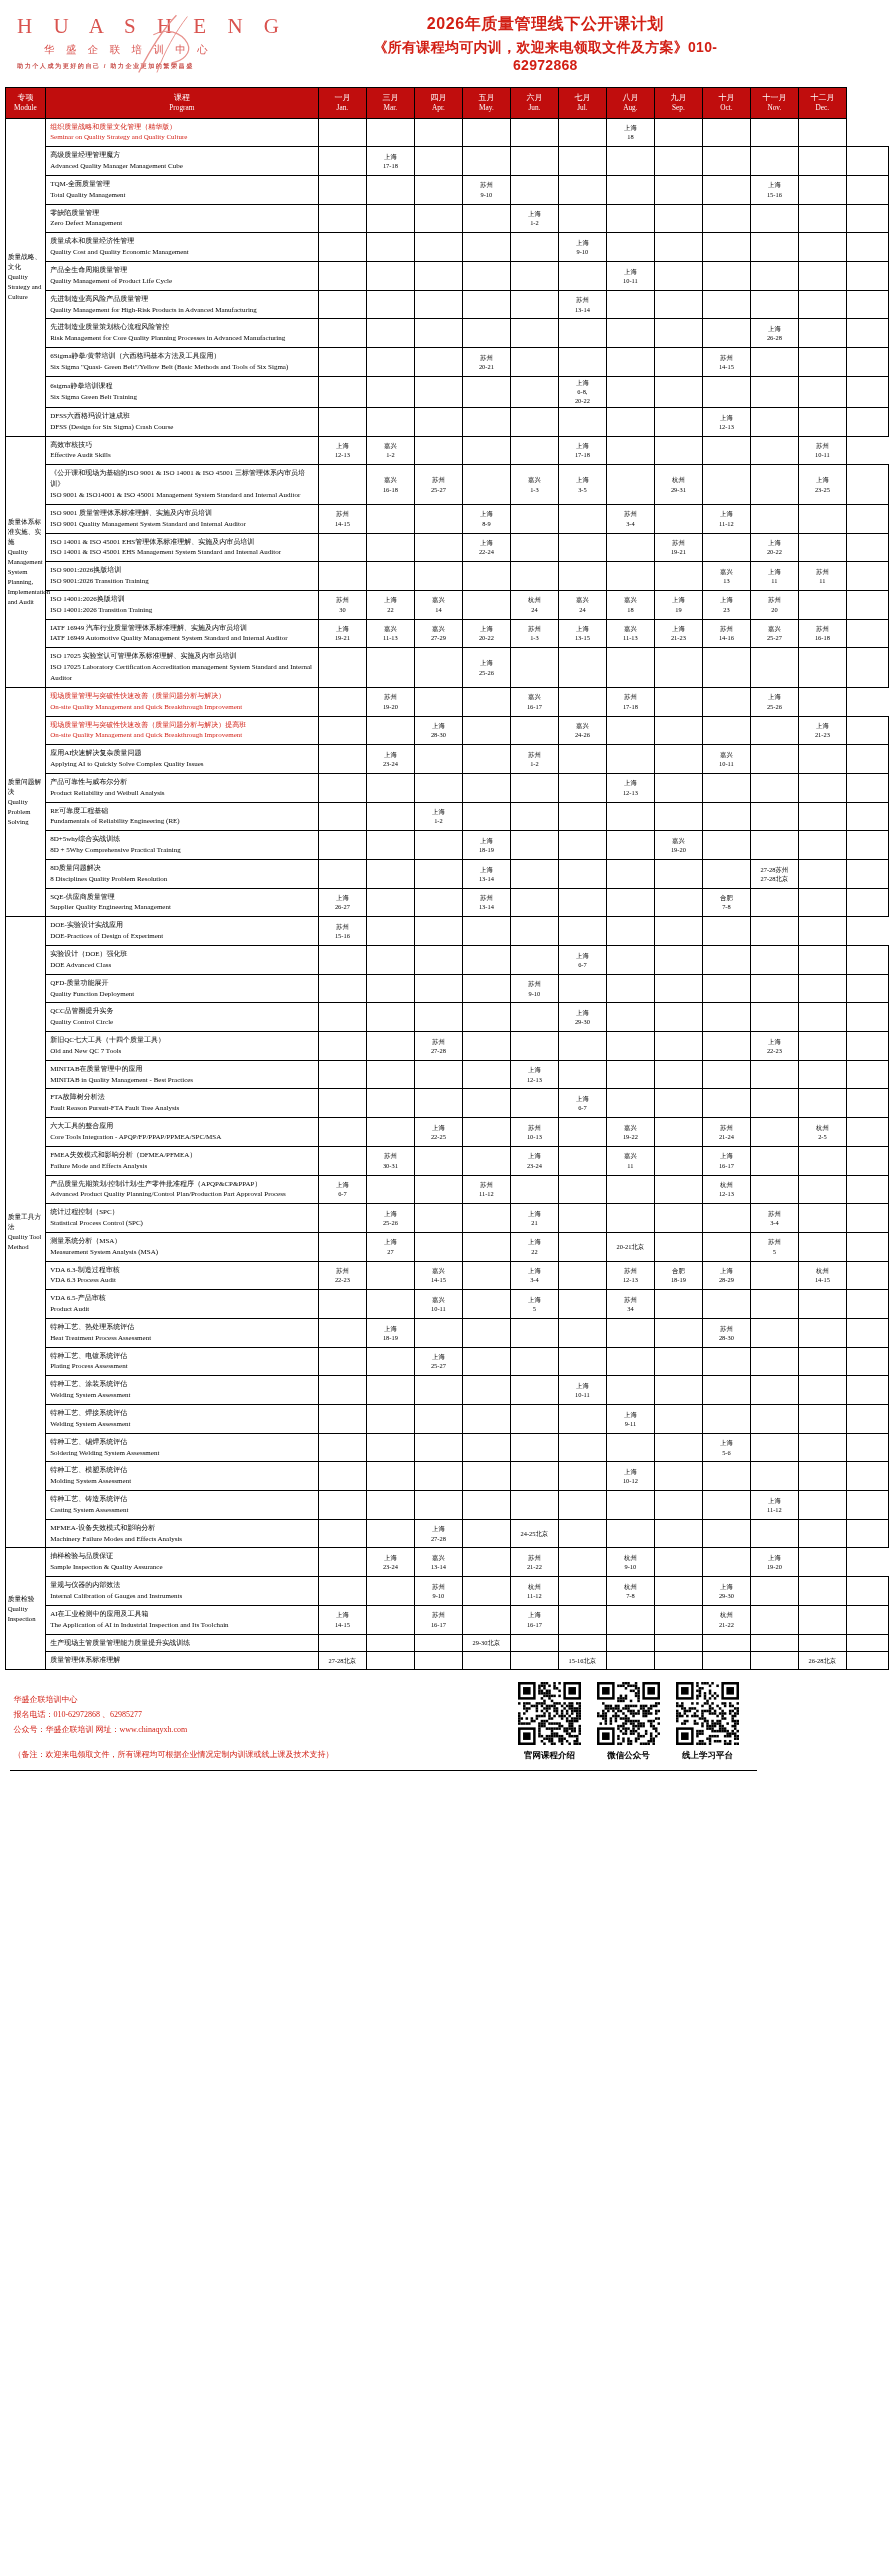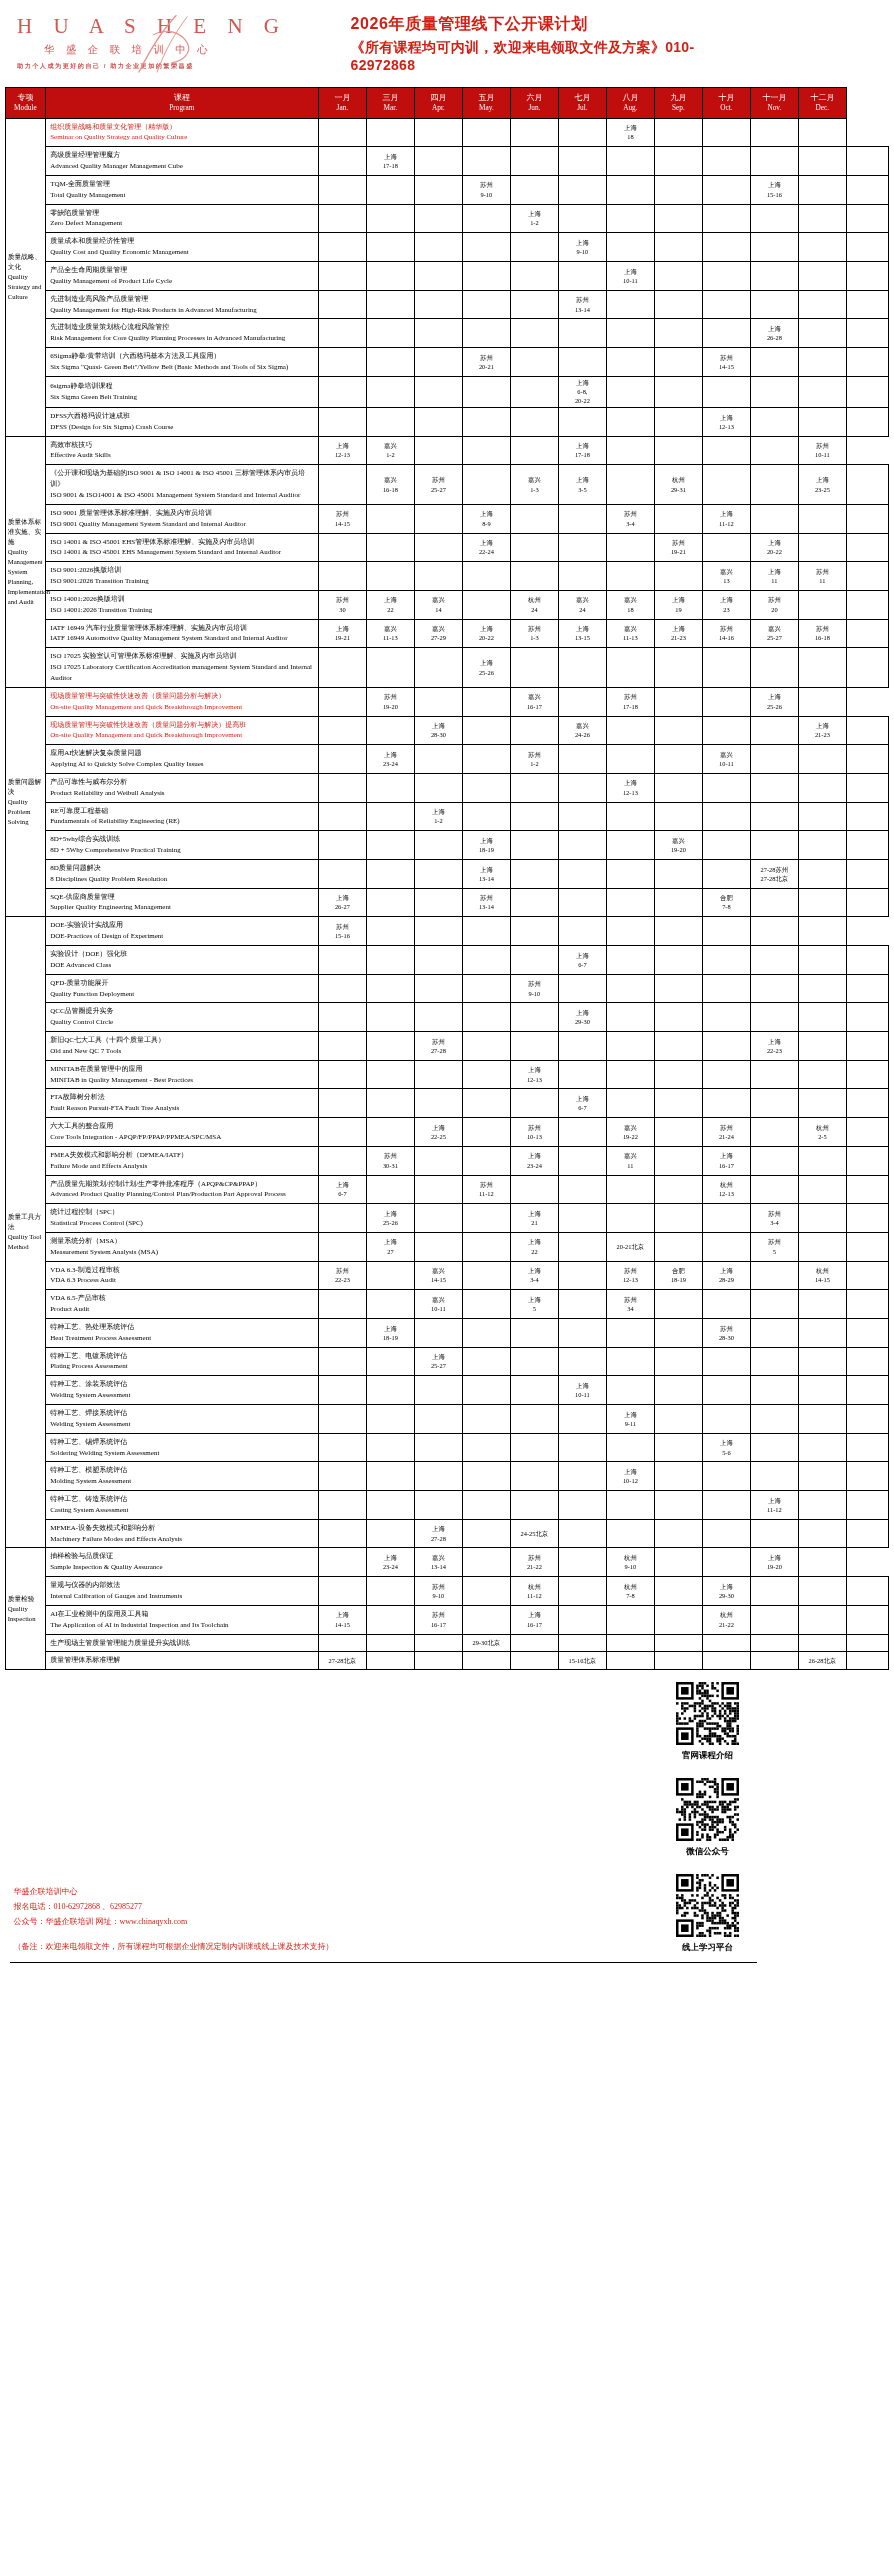--- a/index.html
+++ b/index.html
@@ -28,21 +28,21 @@
   }
   .logo-sub {
     font-size:6.1px; letter-spacing:1.5px; color:#c9504c; margin-top:4.9px;
     font-weight:700;
   }
   .logo-swash {
     position:absolute; left:120px; top:-2.4px; width:73px; height:61px;
     pointer-events:none;
   }
   .title-block {
-    flex:1; color:#d21f14; padding-right:18.3px;
+    flex:1; text-align:center; color:#d21f14; padding-right:18.3px;
     font-family:"Liberation Sans","DejaVu Sans",sans-serif;
   }
   .title-1 { font-size:16px; font-weight:700; letter-spacing:0.6px; }
   .title-2 { font-size:14px; font-weight:700; margin-top:4.9px; letter-spacing:0.3px;}
 
   
   table.sched {
     border-collapse:collapse; width:884px; margin:0 auto;
     table-layout:fixed;
   }
@@ -78,21 +78,21 @@
   td.cell .date { display:block; }
 
   
   .footer {
     display:flex; margin-top:6.1px; padding:6.1px 8.5px 7.3px 8.5px;
     align-items:flex-end;
   }
   .foot-left { flex:1; color:#d21f14; font-size:8px; line-height:1.85;
     font-family:"Liberation Serif","DejaVu Serif",serif; }
   .foot-note { margin-top:9.8px; }
-  .qr-row { display:flex; gap:16px; padding-right:14.6px;flex-direction:column; }
+  .qr-row { display:flex; gap:16px; padding-right:14.6px; }
   .qr-item { text-align:center; }
   .qr-box { width:63px; height:63px; }
   .qr-cap { margin-top:3px; font-size:8.5px; font-weight:700; color:#000; }
   .footer-rule { border-top:1.2px solid #000; margin:0 4.9px; }
 </style>
 </head>
 <body>
 
 <div class="page">
 
@@ -1031,21 +1031,21 @@
           </td>
           <td class="cell"></td>
           <td class="cell">
             <span class="date">杭州</span>
             <span class="date">2-5</span>
           </td>
           <td class="cell"></td>
         </tr>
         <tr>
           <td class="prog">
-            <span class="cn">FMEA失效模式和影响分析（DFMEA/IATF）</span>
+            <span class="cn">FMEA失效模式和影响分析（DFMEA/PFMEA）</span>
             <span class="en">Failure Mode and Effects Analysis</span>
           </td>
           <td class="cell"></td>
           <td class="cell">
             <span class="date">苏州</span>
             <span class="date">30-31</span>
           </td>
           <td class="cell"></td>
           <td class="cell"></td>
           <td class="cell">

